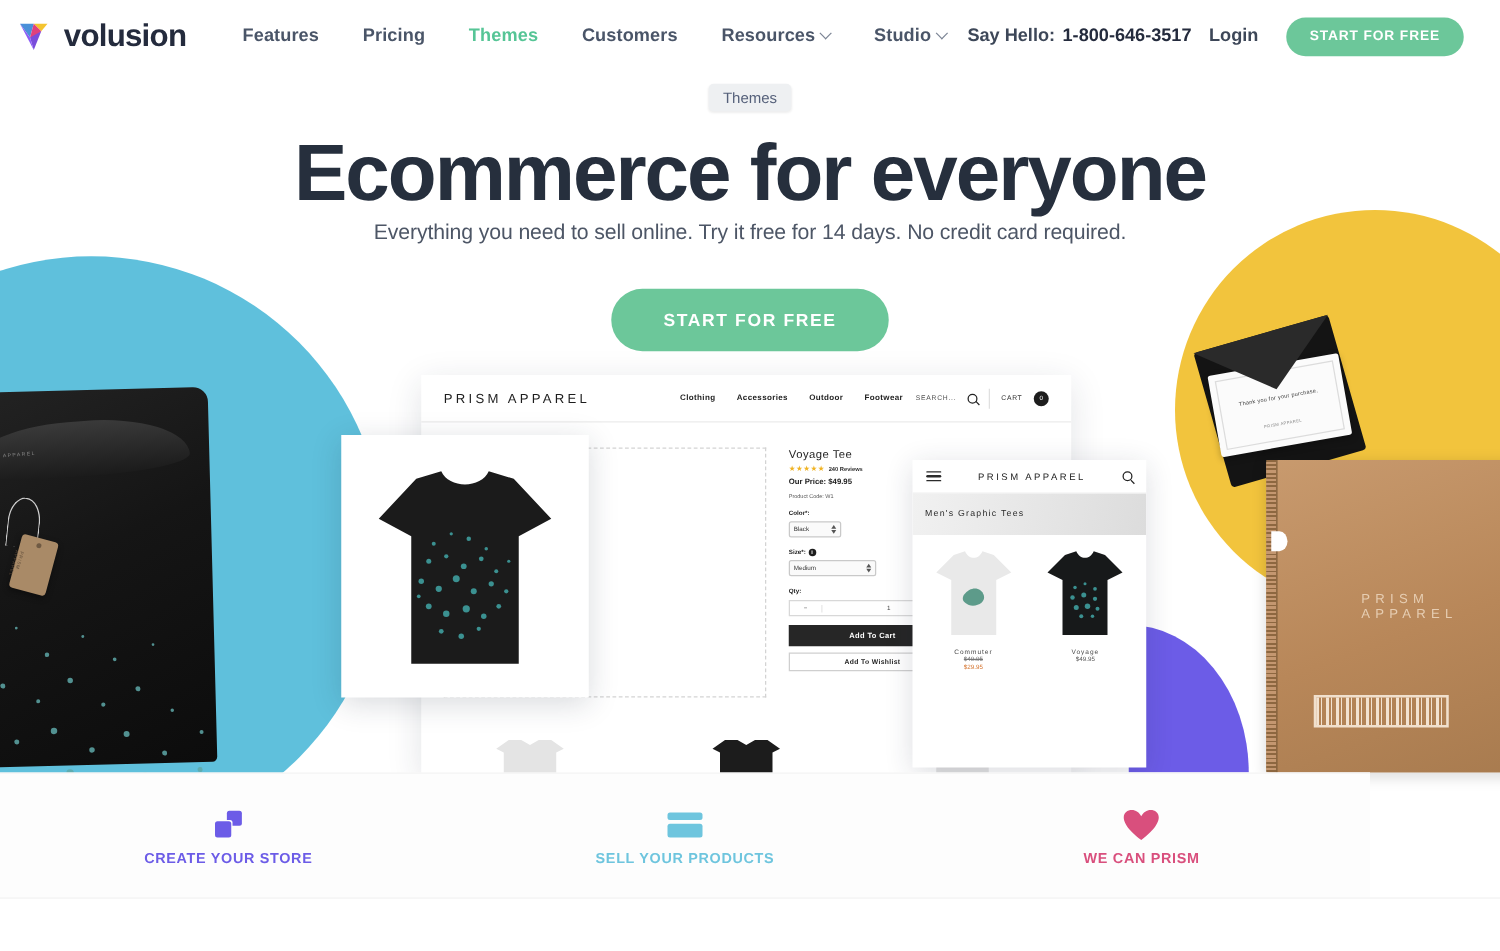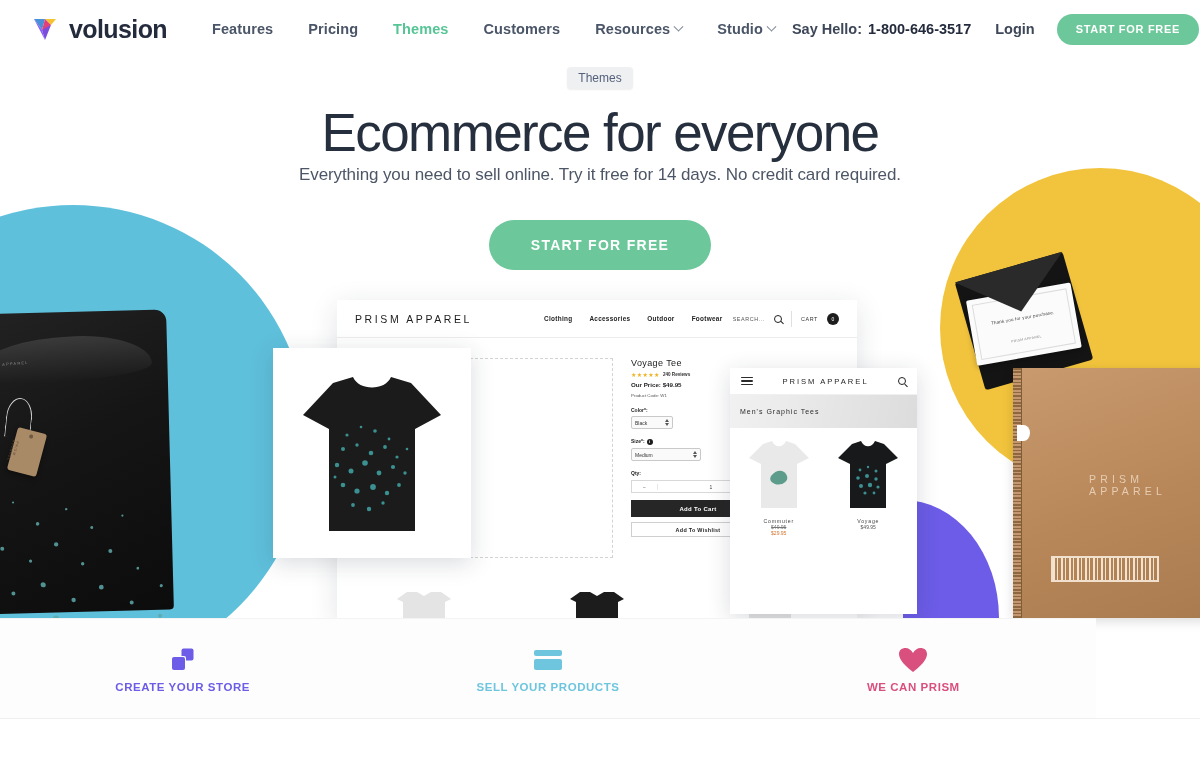--- a/index.html
+++ b/index.html
@@ -8,59 +8,59 @@
     font-family:"Liberation Sans", sans-serif;
     background:#ffffff;
     color:#2b3445;
     -webkit-font-smoothing:antialiased;
   }
   .page { position:relative; width:1200px; height:761px; overflow:hidden; background:#fff; }
 
   
   .navbar {
     position:absolute; top:0; left:0; width:976px; height:58px;
-    display:flex; align-items:center; padding:0 30px; z-index:60;
+    display:flex; align-items:center; padding:0 12px; z-index:60;
     background:#fff;
   }
   .brand { display:flex; align-items:center; gap:9px; margin-right:28px; }
   .brand-mark { width:30px; height:30px; position:relative; }
   .brand-name {
     font-size:25px; font-weight:bold; letter-spacing:-0.6px; color:#242b3d;
   }
   .nav-links { display:flex; align-items:center; gap:1px; }
   .nav-link {
     font-size:14.5px; font-weight:bold; color:#4a5568;
     padding:0 17px; letter-spacing:.1px; cursor:pointer;
     display:flex; align-items:center; gap:5px; white-space:nowrap;
   }
   .nav-link.active { color:#56c596; }
   .caret { display:inline-block; width:7px; height:7px;
     border-right:1.6px solid #7b8494; border-bottom:1.6px solid #7b8494;
     transform:rotate(45deg) translate(-2px,-2px); }
   .nav-right { margin-left:auto; display:flex; align-items:center; gap:0; }
   .say-hello { font-size:14.5px; font-weight:bold; color:#3d4758; white-space:nowrap; }
   .phone { font-size:14.5px; font-weight:bold; color:#242b3d; margin-left:6px; white-space:nowrap; }
-  .login { font-size:14.5px; font-weight:bold; color:#3d4758; margin-left:24px; cursor:pointer; }
+  .login { font-size:14.5px; font-weight:bold; color:#3d4758; margin-left:14px; cursor:pointer; }
   .nav-cta {
     margin-left:22px; background:#6cc79a; color:#fff; border:none;
     border-radius:20px; height:31px; padding:0 19px;
     font-size:11px; font-weight:bold; letter-spacing:.7px;
     font-family:"Liberation Sans", sans-serif; cursor:pointer;
     display:flex; align-items:center; white-space:nowrap;
   }
 
   
   .hero { position:absolute; top:58px; left:0; width:1200px; text-align:center; z-index:40; }
   .eyebrow {
     display:inline-block; background:#eef0f2; color:#55607a;
     font-size:12px; padding:4px 11px; border-radius:4px; margin-top:9px;
     box-shadow:0 1px 2px rgba(0,0,0,.07);
   }
   .hero-title {
-    font-size:53px; font-weight:normal; letter-spacing:-1.6px;
+    font-size:64px; font-weight:bold; letter-spacing:-1.6px;
     color:#262f3d; margin-top:16px; line-height:1.05;
   }
   .hero-sub {
     font-size:17px; color:#4d5666; margin-top:4px; letter-spacing:-.1px;
   }
   .hero-cta {
     margin-top:35px; background:#6cc79a; color:#fff; border:none;
     border-radius:28px; height:50px; padding:0 42px;
     font-size:14px; font-weight:bold; letter-spacing:1.3px;
     font-family:"Liberation Sans", sans-serif; cursor:pointer;

